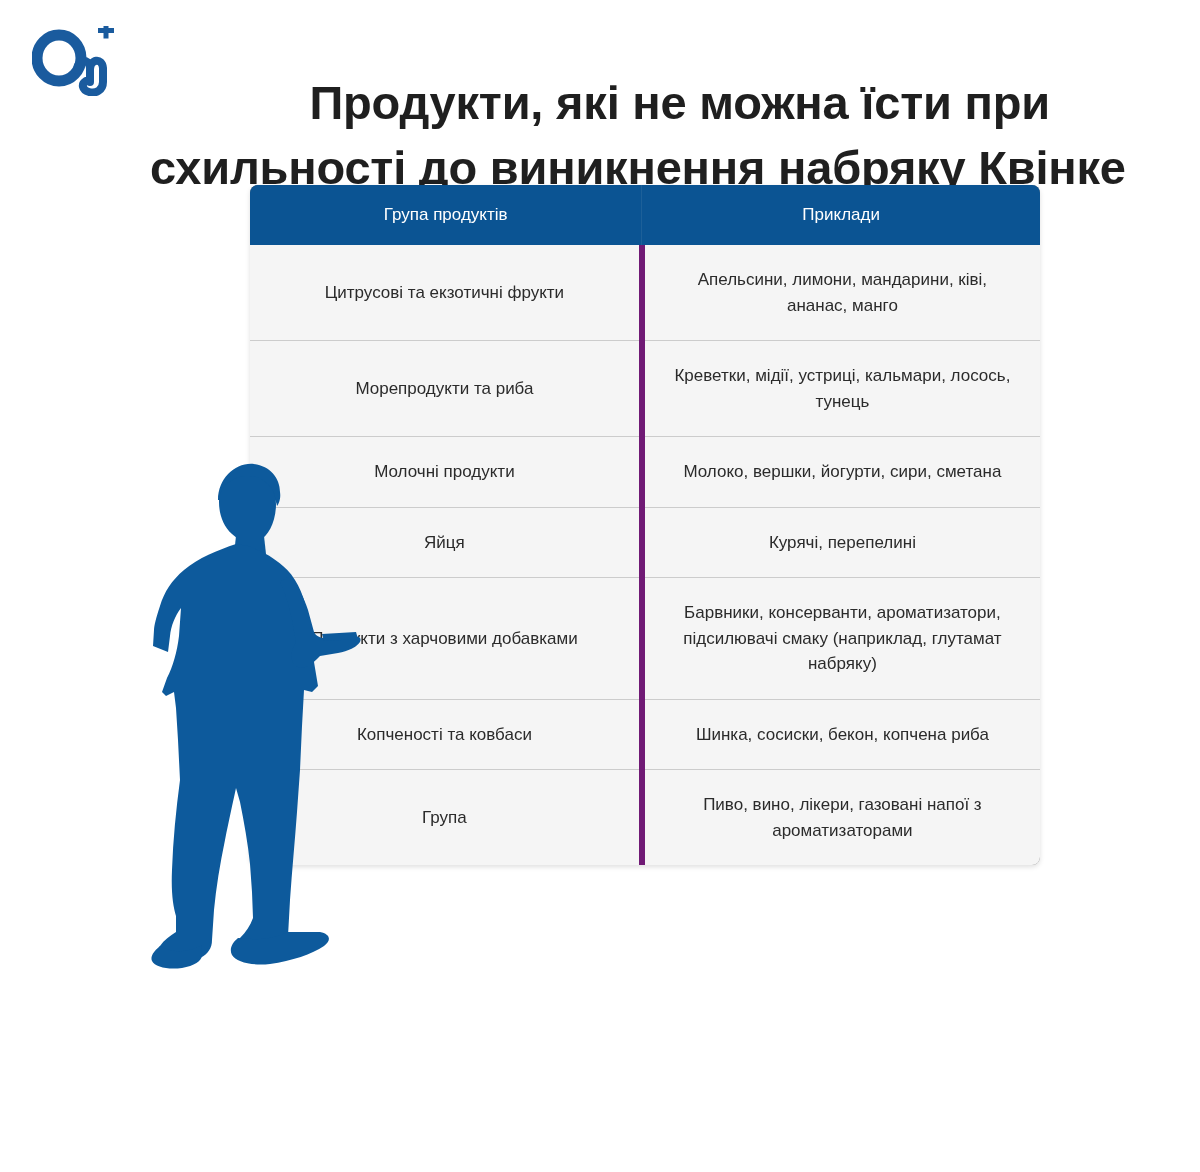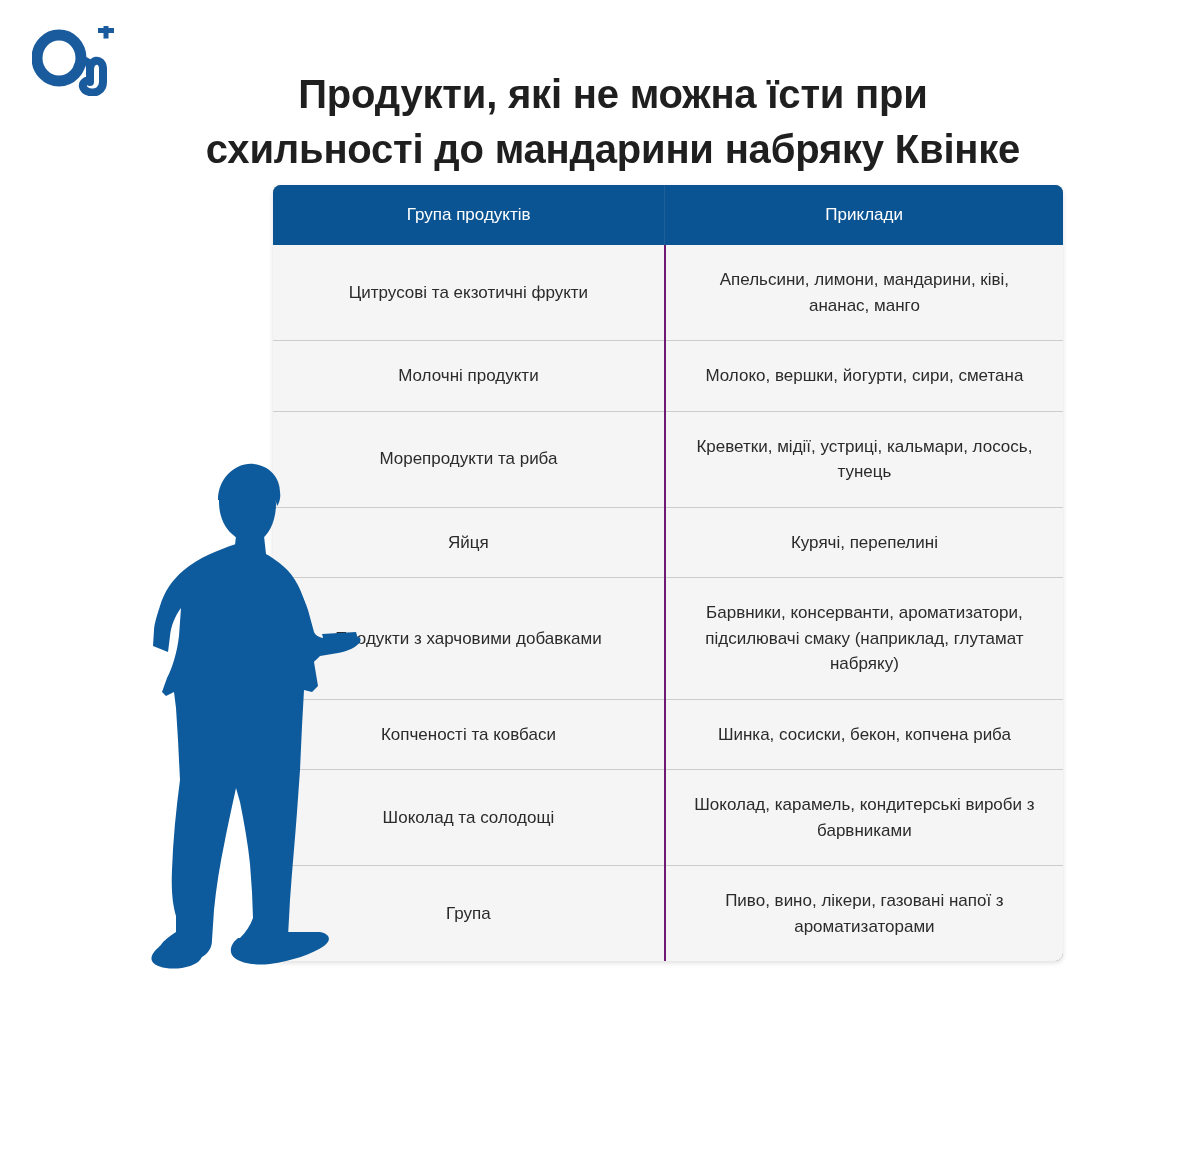--- a/index.html
+++ b/index.html
@@ -21,25 +21,25 @@
     position: absolute;
     left: 32px;
     top: 26px;
     width: 92px;
     height: 70px;
   }
 
   
   .title {
     position: absolute;
-    left: 163px;
+    left: 150px;
     top: 40px;
     width: 900px;
-    text-align: center;
-    font-size: 40px;
+    text-align: right;
+    font-size: 47px;
     font-weight: bold;
     line-height: 1.38;
     color: #1f1f1f;
     letter-spacing: -0.2px;
   }
   .title .line {
     display: block;
     white-space: nowrap;
   }
 
@@ -50,21 +50,21 @@
     top: 440px;
     width: 226px;
     height: 540px;
     z-index: 5;
     pointer-events: none;
   }
 
   
   .table-wrap {
     position: absolute;
-    left: 273px;
+    left: 250px;
     top: 185px;
     width: 790px;
     border-radius: 8px;
     overflow: hidden;
     box-shadow: 0 2px 5px rgba(0,0,0,0.13);
     background: #737373;
     z-index: 1;
   }
   table.facts {
     border-collapse: collapse;
@@ -86,21 +86,21 @@
   table.facts thead th:last-child { border-right: none; }
 
   table.facts tbody td {
     background: #f5f5f5;
     color: #2b2b2b;
     font-size: 17px;
     line-height: 1.5;
     text-align: center;
     padding: 22px 24px;
     border-top: 1px solid #cccccc;
-    border-right: 2px solid #701a75;
+    border-right: 6px solid #701a75;
     vertical-align: middle;
   }
   table.facts tbody td:last-child { border-right: none; }
   table.facts tbody tr:first-child td { border-top: none; }
 
   .cell-group { padding-left: 10px; padding-right: 10px; }
 </style>
 </head>
 <body>
 
@@ -113,63 +113,59 @@
              M58 44 C58 33, 70 31, 71 42 L71 56
              C71 64, 64 68, 57 66 C50 64, 49 58, 54 55" fill="none" stroke="#1a5b9e" stroke-width="8" stroke-linecap="round" stroke-linejoin="round"></path>
 
     <rect x="66" y="2" width="16" height="5" fill="#1a5b9e"></rect>
     <rect x="71.5" y="-3.5" width="5" height="16" fill="#1a5b9e"></rect>
   </svg>
 </div>
 
 <h1 class="title">
   <span class="line">Продукти, які не можна їсти при</span>
-  <span class="line">схильності до мандарини набряку Квінке</span>
+  <span class="line">схильності до виникнення набряку Квінке</span>
 </h1>
 
 <div class="table-wrap">
   <table class="facts">
     <colgroup>
         <col class="c1">
         <col class="c2">
       </colgroup>
     <thead>
       <tr>
         <th>Група продуктів</th>
         <th>Приклади</th>
       </tr>
     </thead>
     <tbody>
       <tr>
         <td class="cell-group">Цитрусові та екзотичні фрукти</td>
         <td>Апельсини, лимони, мандарини, ківі, ананас, манго</td>
       </tr>
       <tr>
+        <td class="cell-group">Морепродукти та риба</td>
+        <td>Креветки, мідії, устриці, кальмари, лосось, тунець</td>
+      </tr>
+      <tr>
         <td class="cell-group">Молочні продукти</td>
         <td>Молоко, вершки, йогурти, сири, сметана</td>
       </tr>
       <tr>
-        <td class="cell-group">Морепродукти та риба</td>
-        <td>Креветки, мідії, устриці, кальмари, лосось, тунець</td>
-      </tr>
-      <tr>
         <td class="cell-group">Яйця</td>
         <td>Курячі, перепелині</td>
       </tr>
       <tr>
         <td class="cell-group">Продукти з харчовими добавками</td>
         <td>Барвники, консерванти, ароматизатори, підсилювачі смаку (наприклад, глутамат набряку)</td>
       </tr>
       <tr>
         <td class="cell-group">Копченості та ковбаси</td>
         <td>Шинка, сосиски, бекон, копчена риба</td>
-      </tr>
-      <tr>
-        <td class="cell-group">Шоколад та солодощі</td>
-        <td>Шоколад, карамель, кондитерські вироби з барвниками</td>
       </tr>
       <tr>
         <td class="cell-group">Група</td>
         <td>Пиво, вино, лікери, газовані напої з ароматизаторами</td>
       </tr>
     </tbody>
   </table>
 </div>
 
 <div class="silhouette">

